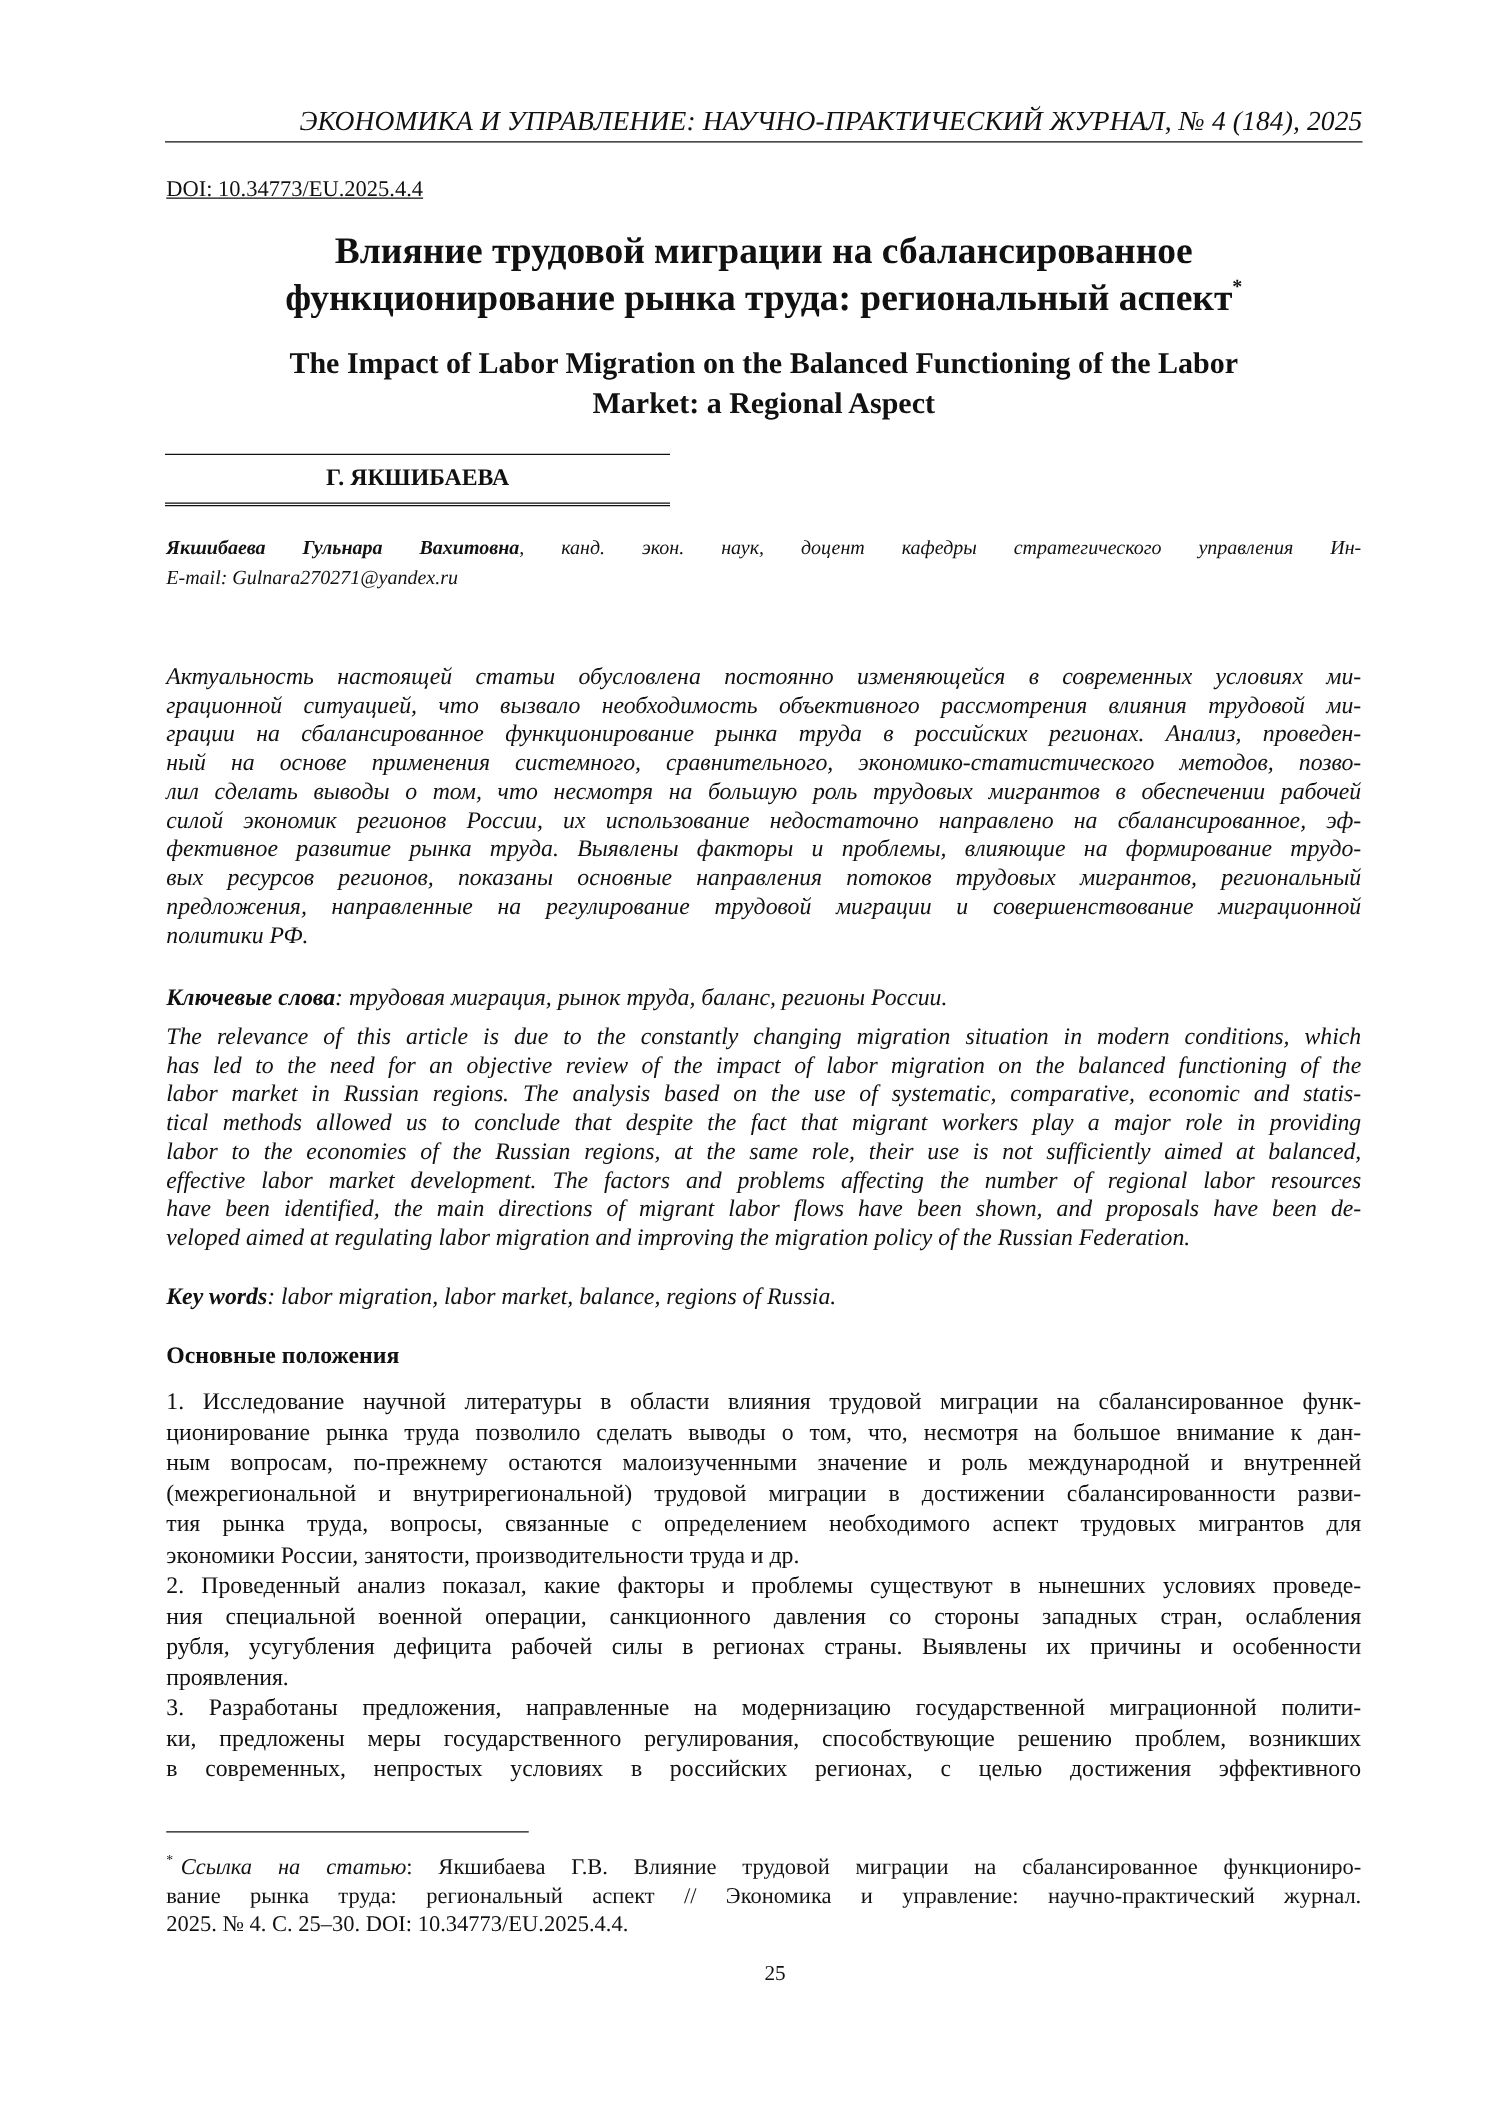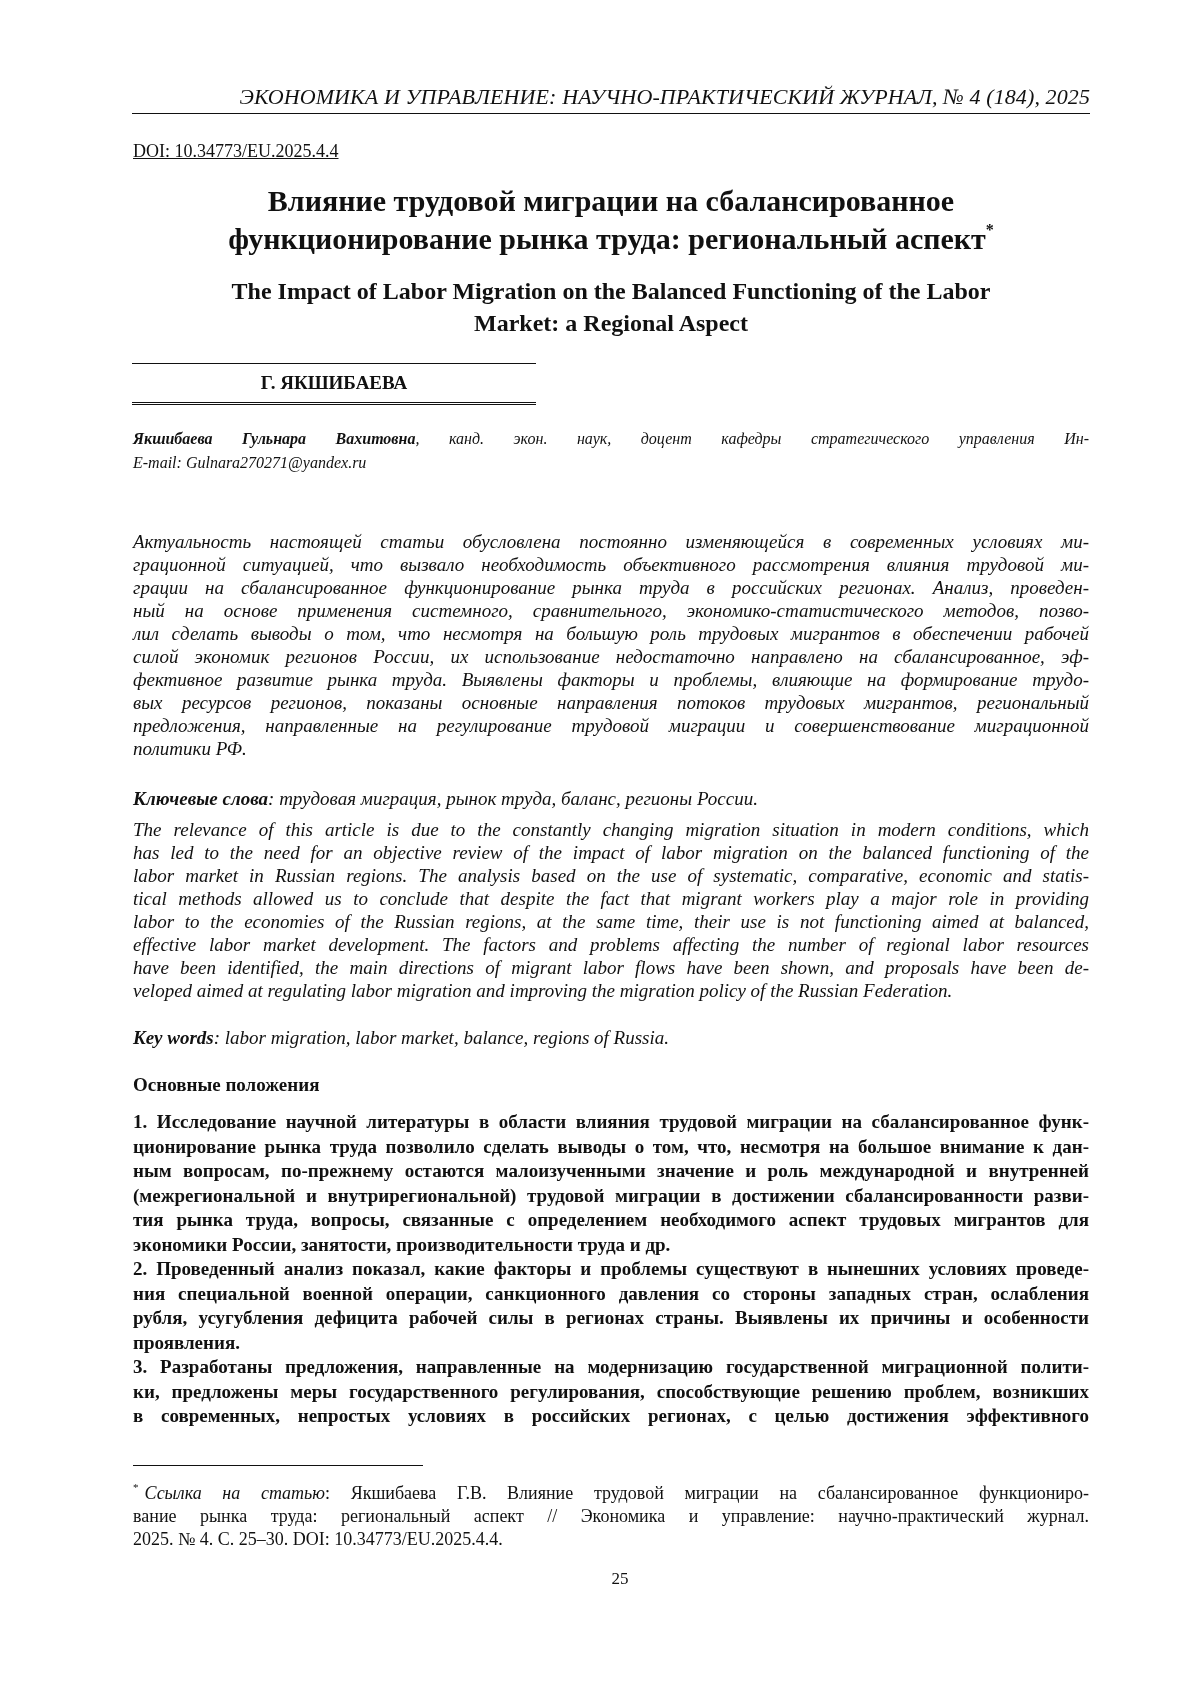--- a/index.html
+++ b/index.html
@@ -34,21 +34,21 @@
   .abstract-ru { top: 530px; }
   .kw-ru { top: 787px; }
   .abstract-en { top: 818px; line-height: 23px; }
   .kw-en { top: 1026px; }
   .kw-label { font-weight: bold; }
 
   .section-title { position: absolute; left: 113px; top: 1074px; font-weight: bold; font-size: 19px;
     line-height: 22px; }
 
   .body-text { position: absolute; left: 113px; top: 1110px; width: 956px; font-size: 19px;
-    line-height: 24.5px; text-align: justify; font-weight: bold; }
+    line-height: 24.5px; text-align: justify; }
   .line { display: block; text-align: justify; text-align-last: justify; white-space: nowrap; }
   .line.last { text-align-last: left; }
 
   .fn-rule { position: absolute; left: 113px; top: 1465px; width: 290px; border-top: 1px solid #111; }
   .footnote { position: absolute; left: 113px; top: 1482px; width: 956px; font-size: 18px; line-height: 23px;
     text-align: justify; }
   .footnote sup { font-size: 11px; vertical-align: 8px; line-height: 0; margin-right: 6px; }
   .footnote i { font-style: italic; }
 
   .page-number { position: absolute; left: 0; width: 1200px; top: 1567px; text-align: center;
@@ -95,21 +95,21 @@
 
   <div class="abstract kw-ru">
     <span class="kw-label">Ключевые слова</span><span>: трудовая миграция, рынок труда, баланс, регионы России.</span>
   </div>
 
   <div class="abstract abstract-en">
     <span class="line">The relevance of this article is due to the constantly changing migration situation in modern conditions, which</span>
     <span class="line">has led to the need for an objective review of the impact of labor migration on the balanced functioning of the</span>
     <span class="line">labor market in Russian regions. The analysis based on the use of systematic, comparative, economic and statis-</span>
     <span class="line">tical methods allowed us to conclude that despite the fact that migrant workers play a major role in providing</span>
-    <span class="line">labor to the economies of the Russian regions, at the same time, their use is not functioning aimed at balanced,</span>
+    <span class="line">labor to the economies of the Russian regions, at the same role, their use is not sufficiently aimed at balanced,</span>
     <span class="line">effective labor market development. The factors and problems affecting the number of regional labor resources</span>
     <span class="line">have been identified, the main directions of migrant labor flows have been shown, and proposals have been de-</span>
     <span class="line last">veloped aimed at regulating labor migration and improving the migration policy of the Russian Federation.</span>
   </div>
 
   <div class="abstract kw-en">
     <span class="kw-label">Key words</span><span>: labor migration, labor market, balance, regions of Russia.</span>
   </div>
 
   <div class="section-title">Основные положения</div>

